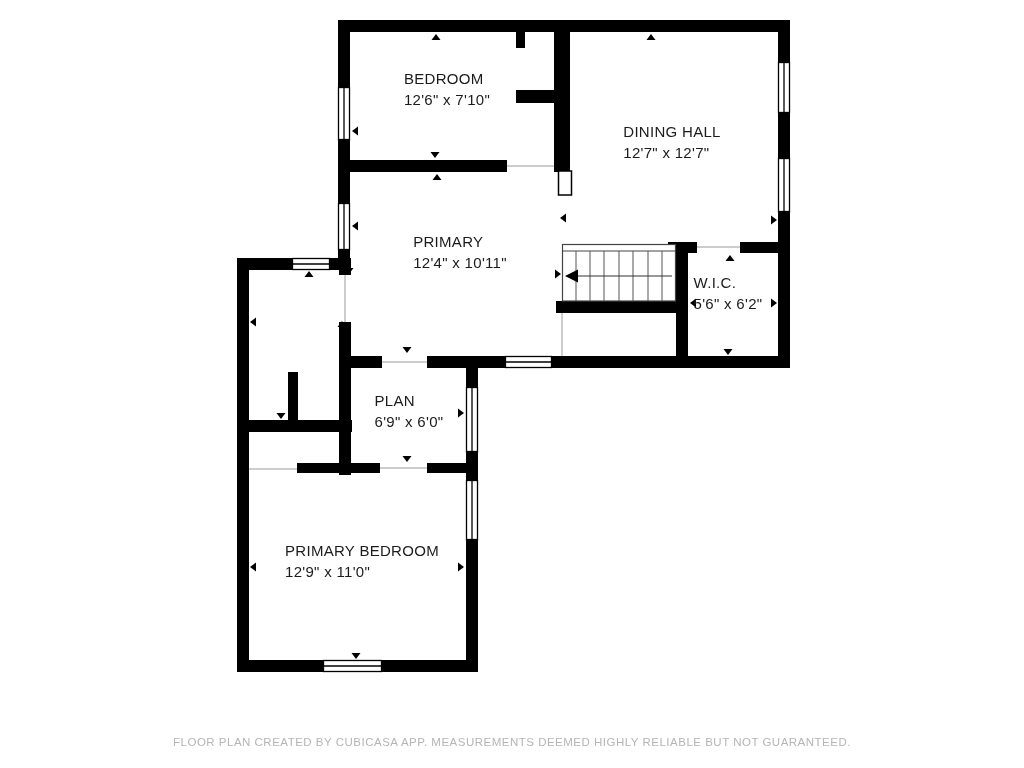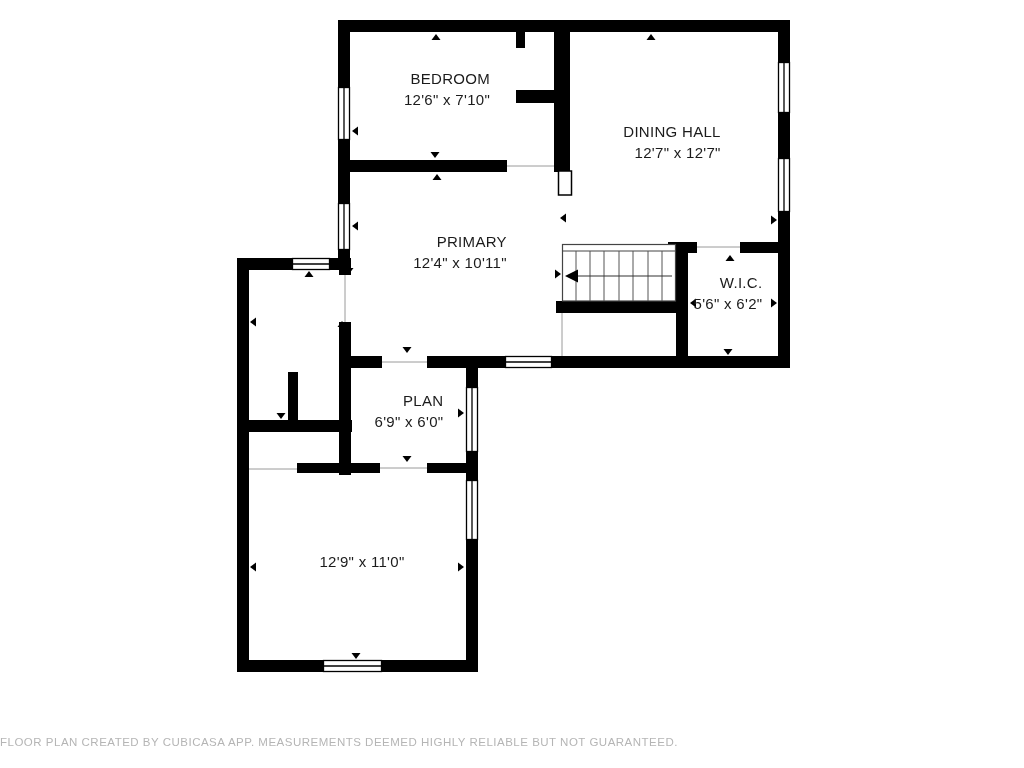--- a/index.html
+++ b/index.html
@@ -7,31 +7,32 @@
     position:relative;
     width:1024px;height:768px;
     background:#ffffff;
     font-family:"Liberation Sans", sans-serif;
     overflow:hidden;
   }
   .plan-svg{position:absolute;left:0;top:0;}
   .room-label{
     position:absolute;
     transform:translate(-50%,-50%);
-    text-align:right;
+    text-align:left;
     font-size:15px;
     line-height:21px;
     letter-spacing:.3px;
     color:#1b1b1b;
     white-space:nowrap;
   }
   .footer-note{
     position:absolute;
     left:0;top:736px;
     width:1024px;
+    text-align:center;
     font-size:11.5px;
     letter-spacing:.5px;
     color:#b5b5b5;
   }
 </style>
 </head>
 <body>
 
 <div class="canvas">
 
@@ -188,18 +189,19 @@
   </div>
   <div class="room-label" style="left:728px;top:293px">
     <div>W.I.C.</div>
     <div>5'6" x 6'2"</div>
   </div>
   <div class="room-label" style="left:409px;top:411px">
     <div>PLAN</div>
     <div>6'9" x 6'0"</div>
   </div>
   <div class="room-label" style="left:362px;top:561px">
+    <div>PRIMARY BEDROOM</div>
     <div>12'9" x 11'0"</div>
   </div>
 
   <div class="footer-note">FLOOR PLAN CREATED BY CUBICASA APP. MEASUREMENTS DEEMED HIGHLY RELIABLE BUT NOT GUARANTEED.</div>
 
 </div>
 
 </body></html>

